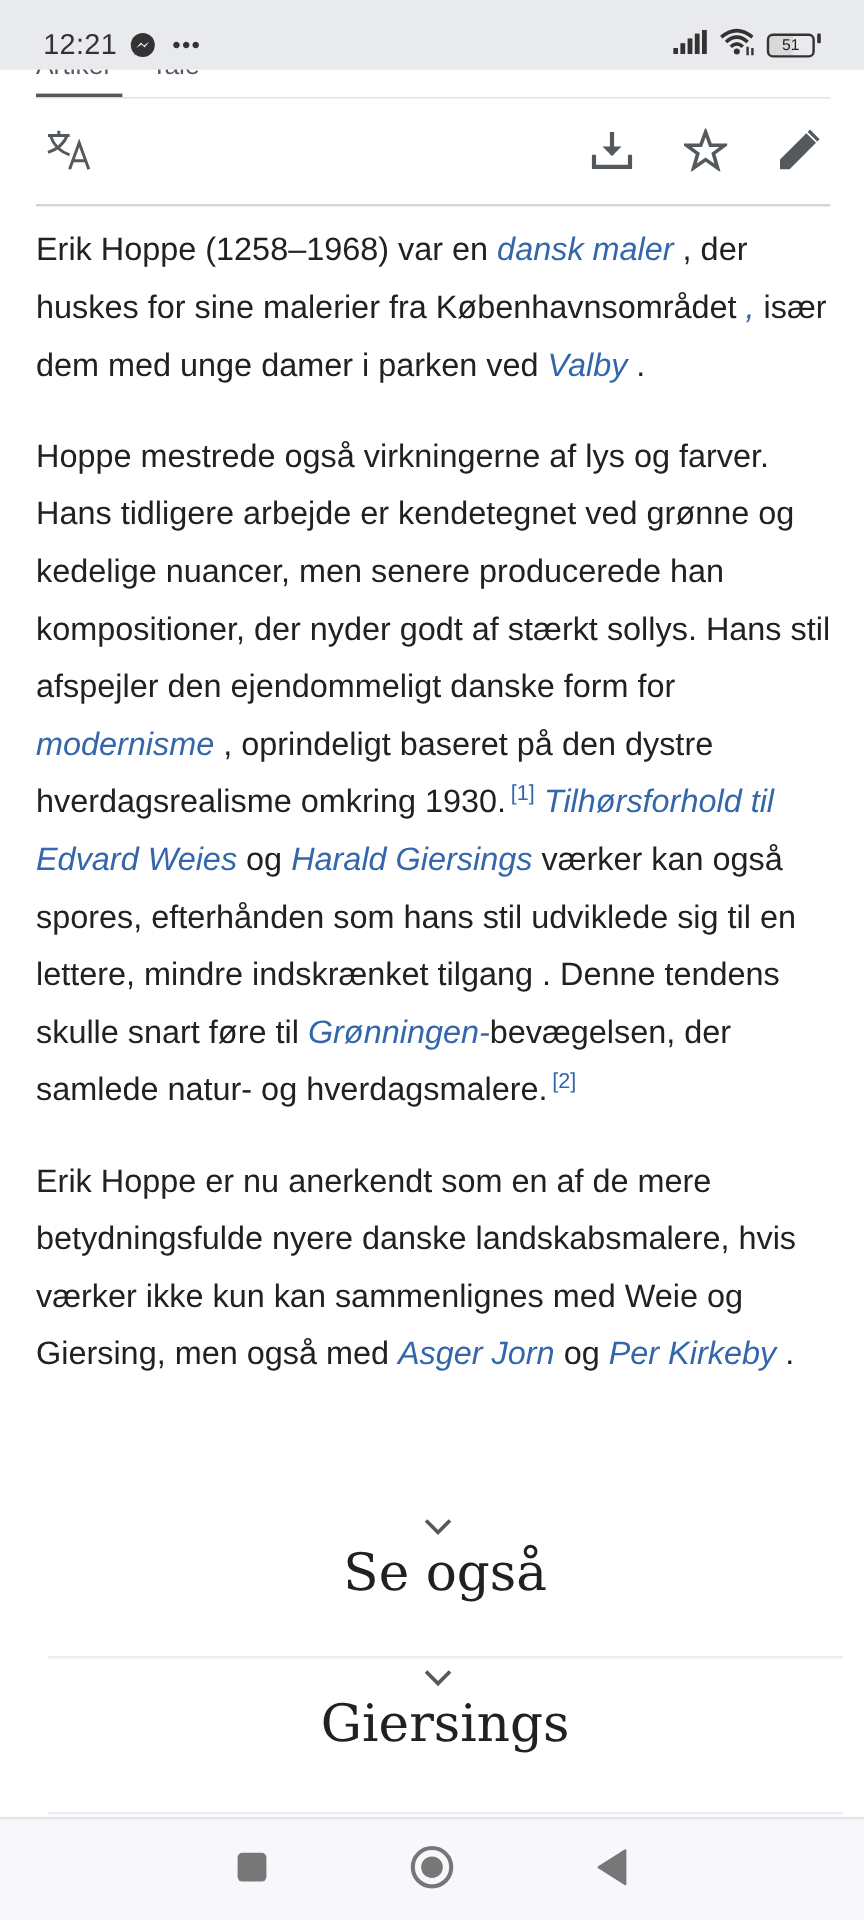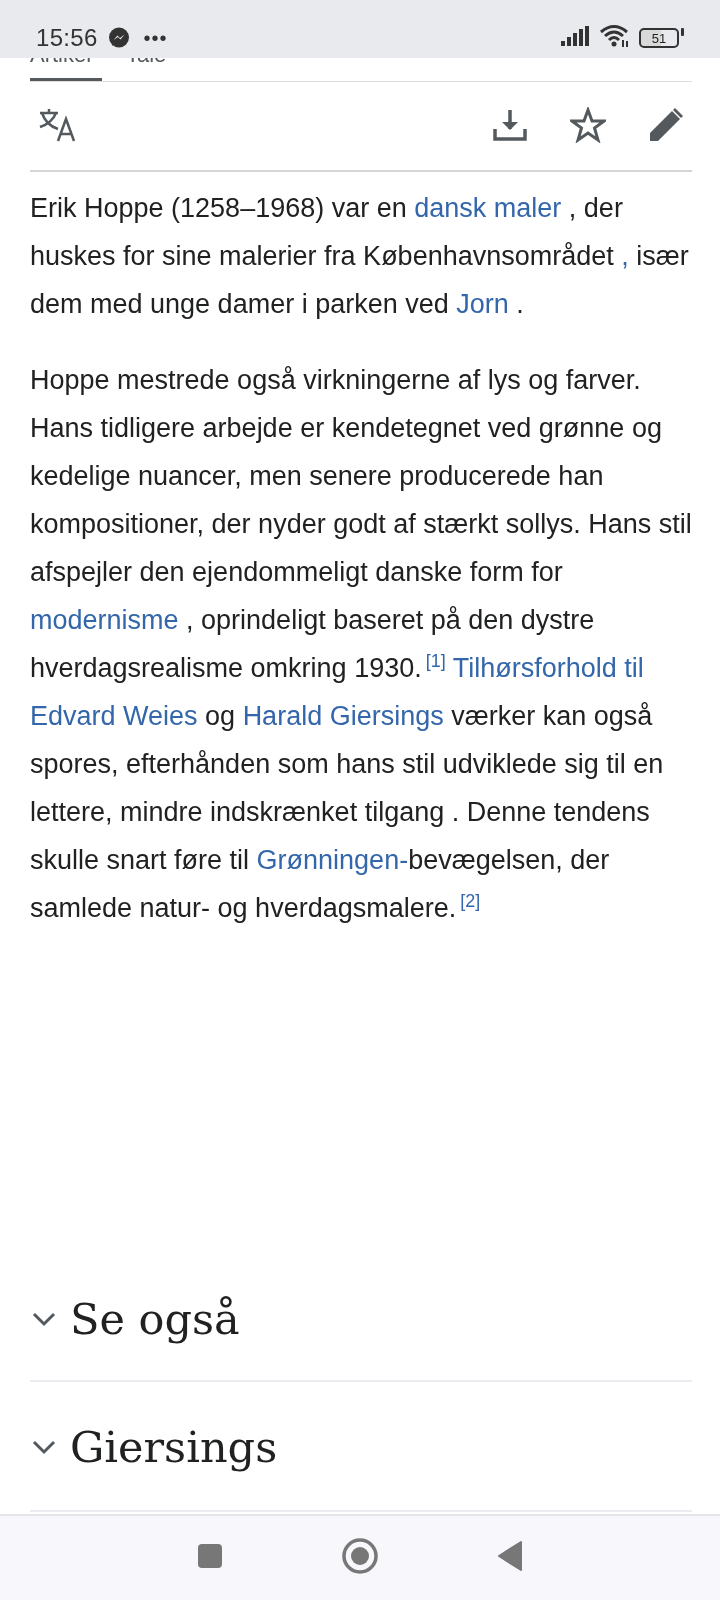--- a/index.html
+++ b/index.html
@@ -44,47 +44,47 @@
     .tb-lang { margin-left: 8px; }
     .tb-right { margin-left: auto; display: flex; gap: 38px; align-items: center; margin-right: 6px; }
 
     
     .content {
       position: absolute; top: 184px; left: 30px; width: 662px;
       font-size: 27px; line-height: 48px; color: #202122;
     }
     .content p { margin-bottom: 28px; }
     .content b { font-weight: normal; }
-    .link { color: #3366aa; text-decoration: none; cursor: pointer; }
+    .link { color: #3366aa; text-decoration: none; cursor: pointer; font-style: italic; }
     sup.ref { font-size: 18px; line-height: 0; vertical-align: super; color: #3366aa; margin-left: 4px; cursor: pointer; }
 
     
     .section {
-      position: absolute; left: 30px; width: 662px; height: 126px;
-      border-bottom: 2px solid #eaecf0; display: flex; align-items: center; cursor: pointer;
+      position: absolute; left: 40px; width: 662px; height: 126px;
+      border-bottom: 2px solid #eaecf0; display: flex; align-items: center; cursor: pointer; flex-direction: column;
     }
     .section-1 { top: 1258px; height: 124px; }
     .section-2 { top: 1384px; height: 128px; }
     .section-chevron { width: 28px; height: 28px; margin-right: 12px; display: flex; align-items: center; justify-content: center; }
     .section-title { font-family: "DejaVu Serif", "Liberation Serif", serif; font-size: 43px; color: #202122; }
 
     
     .nav-bar {
       position: absolute; top: 1514px; left: 0; width: 720px; height: 86px;
       background: #f8f7fc; border-top: 2px solid #e6e6ea;
       display: flex; align-items: center; justify-content: center; gap: 110px;
     }
     .nav-btn { width: 40px; height: 40px; display: flex; align-items: center; justify-content: center; cursor: pointer; }
   </style>
 </head>
 <body>
 
 <div class="status-bar">
   <div class="status-left">
-    <span class="status-time">15:56</span>
+    <span class="status-time">12:21</span>
     <span class="status-msg-icon">
       <svg width="22" height="22" viewBox="0 0 22 22">
           <circle cx="11" cy="10.5" r="10" fill="#333"></circle>
           <path d="M4 19 L6 14 L9 16 Z" fill="#333"></path>
           <path d="M5.5 13 L9.5 8.5 L12 11 L16.5 7.5 L12.5 12.5 L10 10 Z" fill="#e9eaed"></path>
         </svg>
     </span>
     <span class="status-dots">•••</span>
   </div>
   <div class="status-right">
@@ -150,24 +150,25 @@
         <svg width="36" height="36" viewBox="0 0 36 36">
           <path d="M2 34 L2 26 L24 4 L32 12 L10 34 Z" fill="#54595d"></path>
           <path d="M27 1 L35 9 L33 11 L25 3 Z" fill="#54595d"></path>
         </svg>
       </span>
     </div>
   </div>
 </div>
 
 <div class="content">
-  <p><b>Erik Hoppe</b><span> (1258–1968) var en </span><a class="link">dansk maler</a><span> , der huskes for sine malerier fra Københavnsområdet </span><a class="link">,</a><span> især dem med unge damer i parken ved </span><a class="link">Jorn</a><span> .</span></p>
+  <p><b>Erik Hoppe</b><span> (1258–1968) var en </span><a class="link">dansk maler</a><span> , der huskes for sine malerier fra Københavnsområdet </span><a class="link">,</a><span> især dem med unge damer i parken ved </span><a class="link">Valby</a><span> .</span></p>
 
   <p><span>Hoppe mestrede også virkningerne af lys og farver. Hans tidligere arbejde er kendetegnet ved grønne og kedelige nuancer, men senere producerede han kompositioner, der nyder godt af stærkt sollys. Hans stil afspejler den ejendommeligt danske form for </span><a class="link">modernisme</a><span> , oprindeligt baseret på den dystre hverdagsrealisme omkring 1930.</span><sup class="ref">[1]</sup> <a class="link">Tilhørsforhold til Edvard Weies</a><span> og </span><a class="link">Harald Giersings</a><span> værker kan også spores, efterhånden som hans stil udviklede sig til en lettere, mindre indskrænket tilgang . Denne tendens skulle snart føre til </span><a class="link">Grønningen-</a><span>bevægelsen, der samlede natur- og hverdagsmalere.</span><sup class="ref">[2]</sup></p>
 
+  <p><span>Erik Hoppe er nu anerkendt som en af de mere betydningsfulde nyere danske landskabsmalere, hvis værker ikke kun kan sammenlignes med Weie og Giersing, men også med </span><a class="link">Asger Jorn</a><span> og </span><a class="link">Per Kirkeby</a><span> .</span></p>
 </div>
 
 <div class="section section-1">
   <span class="section-chevron">
     <svg width="24" height="16" viewBox="0 0 24 16">
         <path d="M2 3 L12 13 L22 3" stroke="#54595d" stroke-width="3" fill="none"></path>
       </svg>
   </span>
   <span class="section-title">Se også</span>
 </div>

